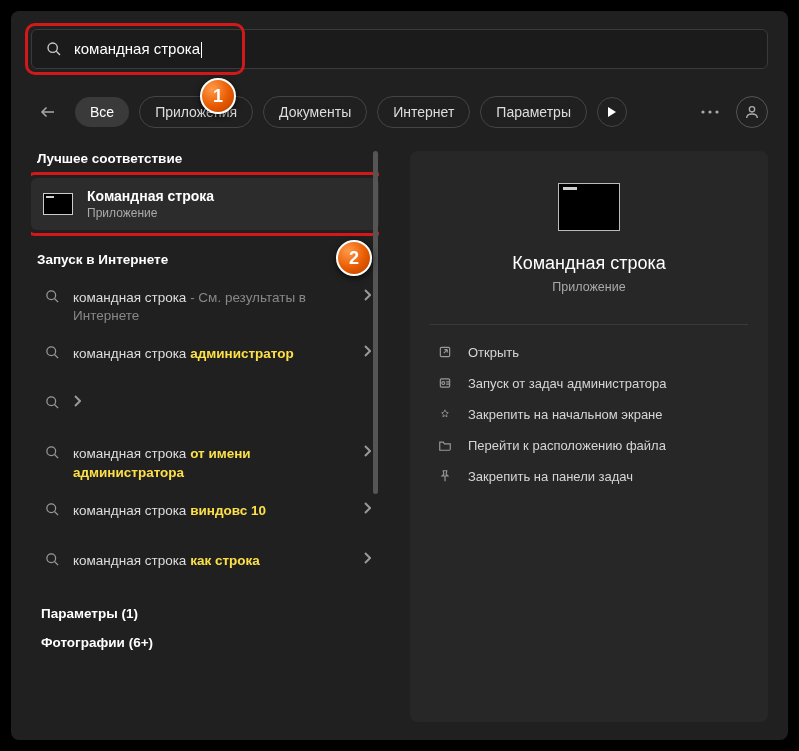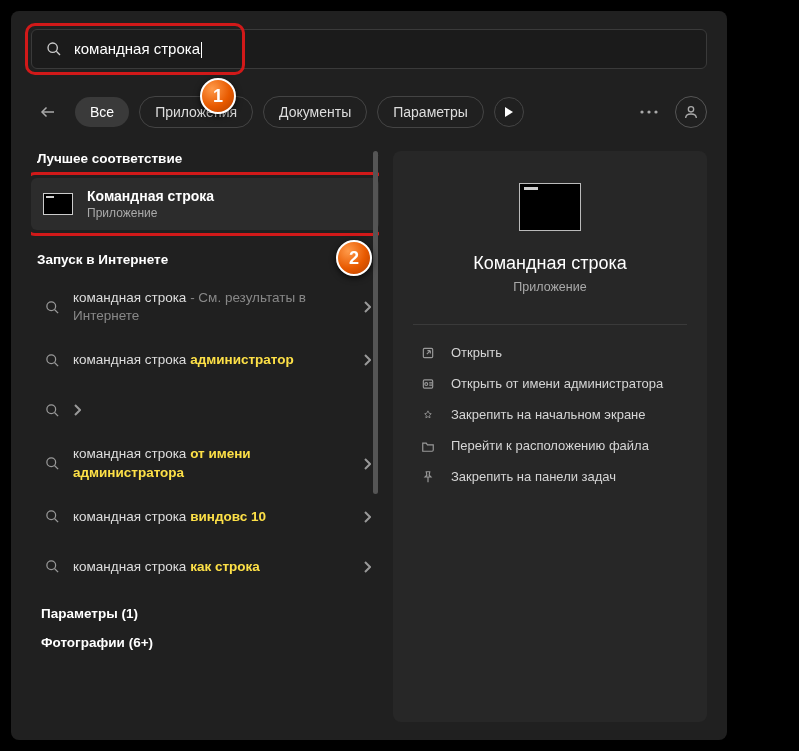--- a/index.html
+++ b/index.html
@@ -7,21 +7,21 @@
     width: 799px; height: 751px;
     background: #000;
     font-family: "Segoe UI", Arial, sans-serif;
     color: #fff;
     position: relative;
     overflow: hidden;
   }
   .window {
     position: absolute;
     left: 11px; top: 11px;
-    width: 716px; height: 729px;
+    width: 777px; height: 729px;
     background: #202020;
     border-radius: 8px;
     padding: 18px 20px;
     display: flex;
     flex-direction: column;
   }
 
   
   .search-wrap {
     position: relative;
@@ -84,21 +84,21 @@
     width:32px; height:32px;
     display:flex; align-items:center; justify-content:center;
     color:#aaa;
   }
   .account-btn {
     border:1px solid #555; border-radius:50%;
   }
 
   
   .content {
-    display:flex; gap:0; flex:1;
+    display:flex; gap:17px; flex:1;
     min-height:0;
   }
   .left-pane {
     width: 348px;
     position:relative;
     overflow:hidden;
   }
   .scrollbar {
     position:absolute; right:-2px; top:0; width:10px; height:100%;
   }
@@ -155,21 +155,21 @@
   .best-match .sub { font-size:12px; color:#aaa; margin-top:2px; }
   .best-outline {
     position:absolute; left:-6px; top:-6px; right:-6px; bottom:-6px;
     border:3px solid #d11919; border-radius:10px;
     pointer-events:none;
   }
 
   .web-section { margin-top:22px; }
 
   .web-item {
-    display:flex; align-items:center;
+    display:flex; 
     gap:12px;
     padding:10px 8px 10px 12px;
     min-height:50px;
   }
   .web-item .si { flex:0 0 18px; display:flex; justify-content:center; color:#888; }
   .web-item .txt { flex:1; font-size:13.5px; color:#ddd; line-height:1.35; }
   .web-item .txt b { font-weight:700; color:#fde047; }
   .web-item .txt .muted { color:#888; }
   .web-item .chev { color:#888; }
 
@@ -191,21 +191,21 @@
   .app-sub { font-size:12.5px; color:#aaa; margin-top:6px; margin-bottom:30px; }
 
   .actions {
     align-self:stretch;
     border-top:1px solid #3a3a3a;
     padding-top:20px;
     display:flex; flex-direction:column; gap:16px;
     padding-left:6px;
   }
   .action {
-    display:flex; align-items:flex-end; gap:14px;
+    display:flex; align-items:flex-start; gap:14px;
     font-size:13px; color:#d5d5d5;
   }
   .action .aicon { width:18px; display:flex; justify-content:center; color:#888; }
 
   
   .callout {
     position:absolute;
     width:36px; height:36px;
     border-radius:50%;
     background: radial-gradient(circle at 32% 28%, #ff9a4a, #e85a00 55%, #b23f00);
@@ -242,20 +242,21 @@
   <div class="tabs-row">
     <div class="back-btn">
       <svg width="18" height="18" viewBox="0 0 24 24" fill="none" stroke="#aaa" stroke-width="2">
           <line x1="20" y1="12" x2="4" y2="12"></line>
           <polyline points="10 6 4 12 10 18"></polyline>
         </svg>
     </div>
     <div class="tab active">Все</div>
     <div class="tab outlined">Приложения</div>
     <div class="tab outlined">Документы</div>
+    <div class="tab outlined">Интернет</div>
     <div class="tab outlined">Параметры</div>
     <div class="play-btn">
       <svg width="10" height="10" viewBox="0 0 10 10">
           <polygon points="1,0 9,5 1,10" fill="#fff"></polygon>
         </svg>
     </div>
     <div class="spacer"></div>
     <div class="more-btn">
       <svg width="18" height="4" viewBox="0 0 18 4" fill="#aaa">
           <circle cx="2" cy="2" r="1.6"></circle>
@@ -402,21 +403,21 @@
           <span>Открыть</span>
         </div>
         <div class="action">
           <span class="aicon">
             <svg width="14" height="14" viewBox="0 0 24 24" fill="none" stroke="#999" stroke-width="2">
                 <rect x="4" y="5" width="16" height="14" rx="2"></rect>
                 <circle cx="9" cy="12" r="2.5"></circle>
                 <path d="M14 10h5M14 14h5"></path>
               </svg>
           </span>
-          <span>Открыть от имени администратора</span>
+          <span>Запуск от задач администратора</span>
         </div>
         <div class="action">
           <span class="aicon">
             <svg width="14" height="14" viewBox="0 0 24 24" fill="none" stroke="#999" stroke-width="2">
                 <path d="M12 3l3 6 5 1-4 4 1 6-5-3-5 3 1-6-4-4 5-1z" transform="scale(.7) translate(5 4)"></path>
               </svg>
           </span>
           <span>Закрепить на начальном экране</span>
         </div>
         <div class="action">

